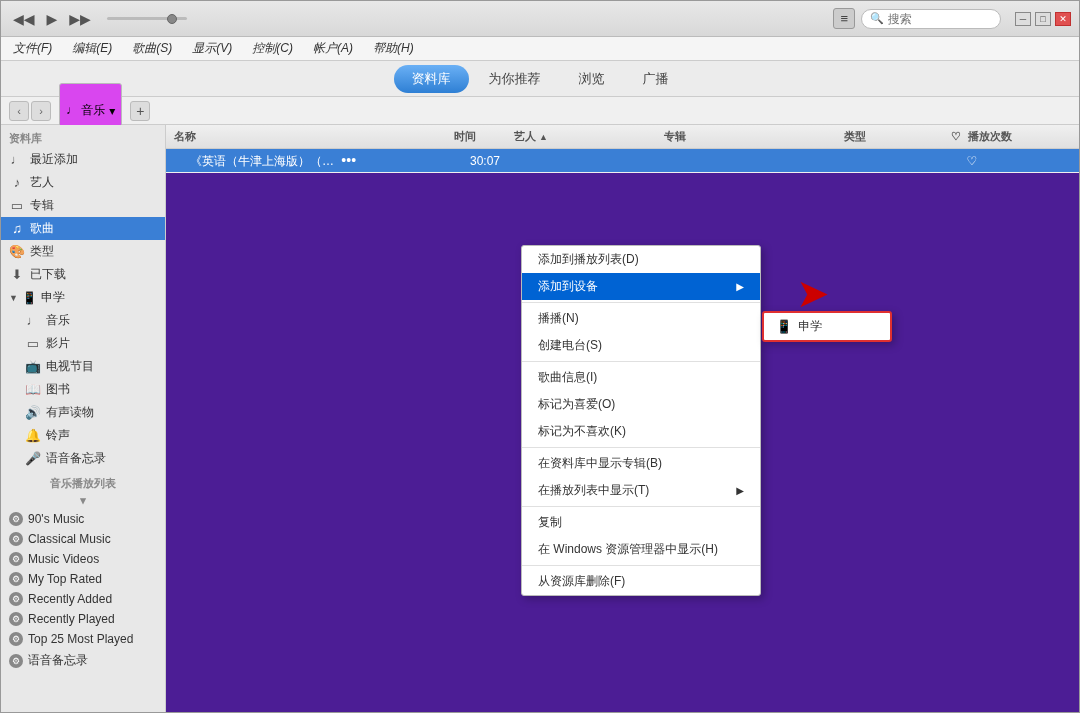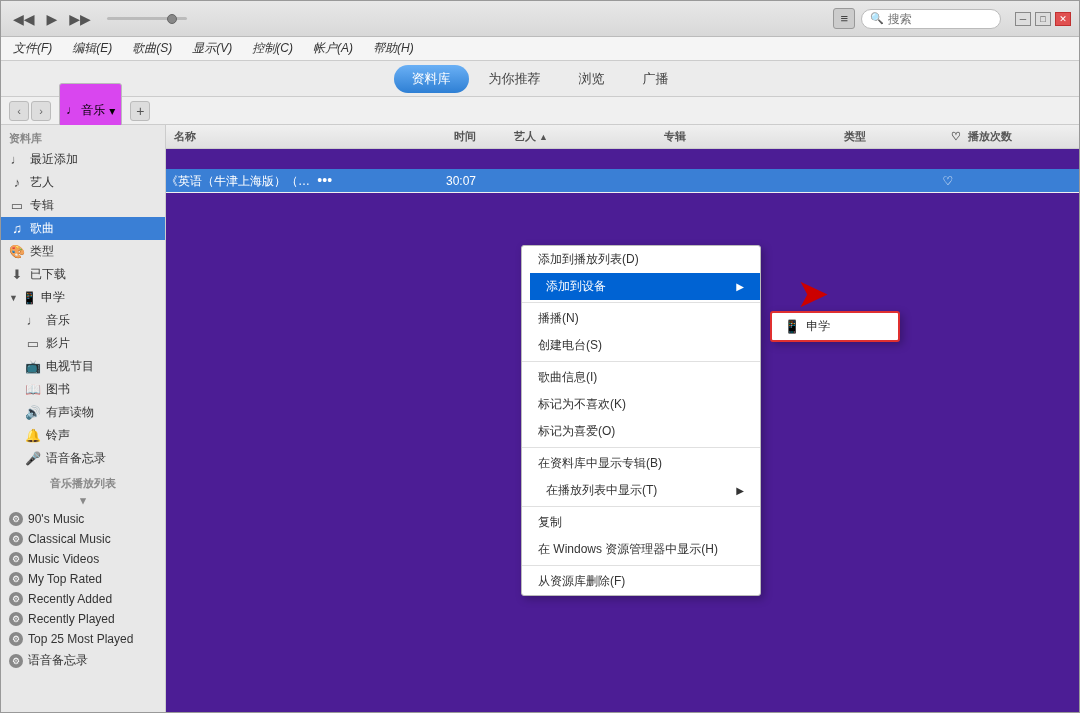--- a/index.html
+++ b/index.html
@@ -377,25 +377,24 @@
     .col-heart { width: 24px; flex-shrink: 0; text-align: center; }
     .col-plays { width: 60px; flex-shrink: 0; }
 
     .sort-arrow { font-size: 9px; }
 
     
     .table-row {
       display: flex;
       align-items: center;
       height: 24px;
-      padding: 0 0;
+      padding: 0 24px;
       font-size: 12px;
       color: #333;
       border-bottom: 1px solid #f0f0f0;
-      margin-top: 20px;
     }
 
     .table-row.selected {
       background: #3a7fd5;
       color: white;
     }
 
     .table-row:nth-child(even):not(.selected) { background: #f8f8f8; }
 
     .row-name { width: 280px; flex-shrink: 0; overflow: hidden; text-overflow: ellipsis; white-space: nowrap; }
@@ -426,21 +425,21 @@
       z-index: 200;
       font-size: 12px;
     }
 
     .context-menu-item {
       padding: 5px 16px;
       cursor: pointer;
       color: #333;
       position: relative;
     }
-    .context-menu-item.has-sub { display: flex; justify-content: space-between; align-items: center; margin-left: 8px; }
+    .context-menu-item.has-sub { display: flex; justify-content: space-between; align-items: center; }
     .context-menu-item.highlighted { background: #0063d3; color: white; }
 
     .context-menu-sep {
       height: 1px;
       background: #e0e0e0;
       margin: 2px 0;
     }
 
     .sub-arrow { font-size: 10px; }
 
@@ -698,22 +697,22 @@
               <span class="phone-icon-small">📱</span>
               <span>申学</span>
             </div>
           </div>
         </div>
         <div class="context-menu-sep"></div>
         <div class="context-menu-item">播播(N)</div>
         <div class="context-menu-item">创建电台(S)</div>
         <div class="context-menu-sep"></div>
         <div class="context-menu-item">歌曲信息(I)</div>
+        <div class="context-menu-item">标记为喜爱(O)</div>
         <div class="context-menu-item">标记为不喜欢(K)</div>
-        <div class="context-menu-item">标记为喜爱(O)</div>
         <div class="context-menu-sep"></div>
         <div class="context-menu-item">在资料库中显示专辑(B)</div>
         <div class="context-menu-item has-sub">
           <span>在播放列表中显示(T)</span>
           <span class="sub-arrow">▶</span>
         </div>
         <div class="context-menu-sep"></div>
         <div class="context-menu-item">复制</div>
         <div class="context-menu-item">在 Windows 资源管理器中显示(H)</div>
         <div class="context-menu-sep"></div>

